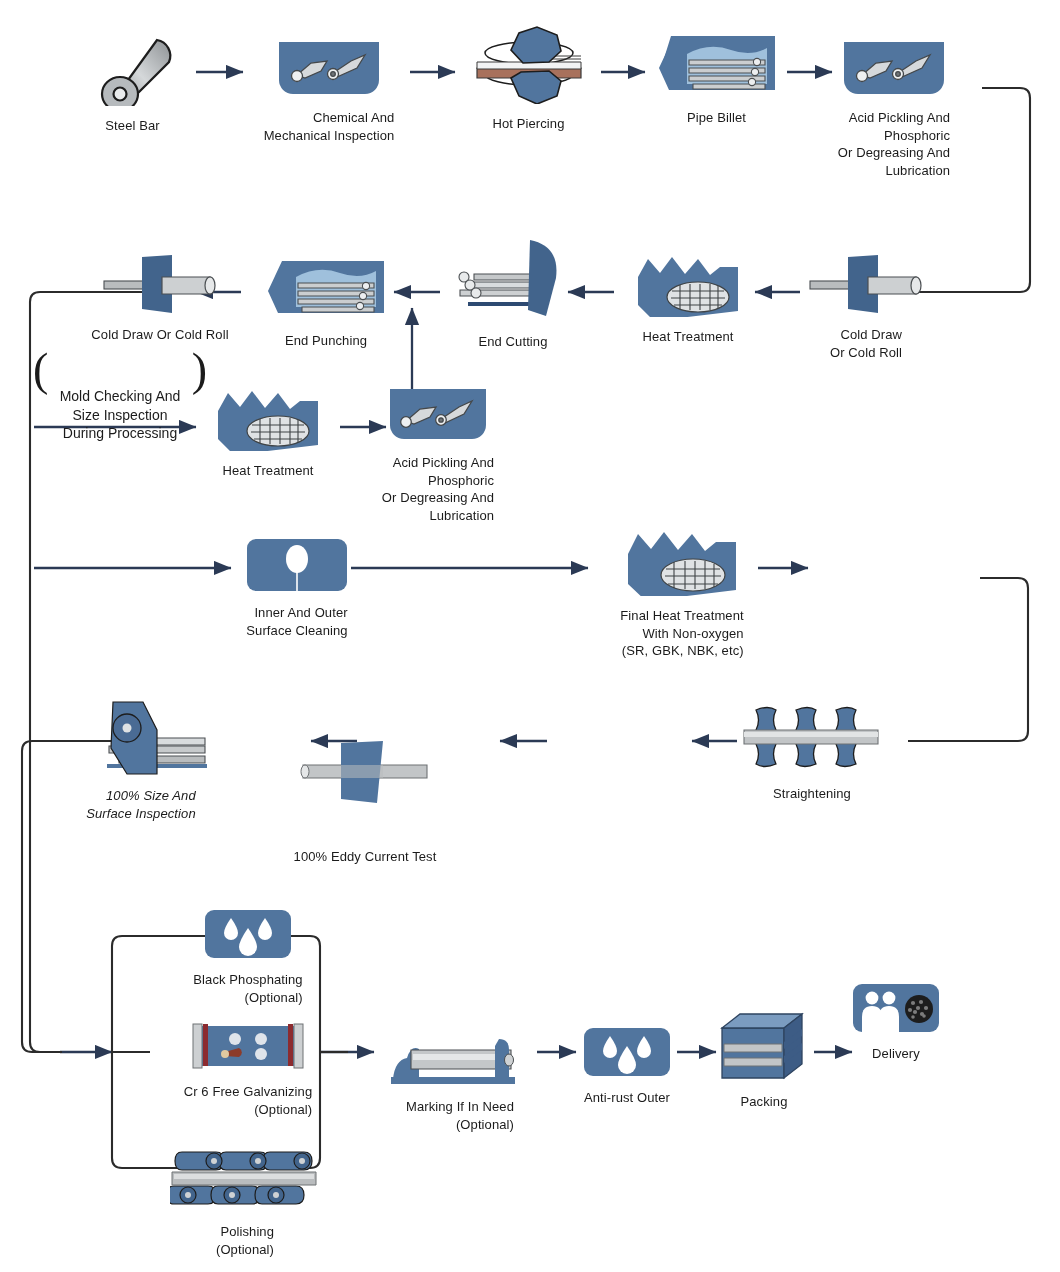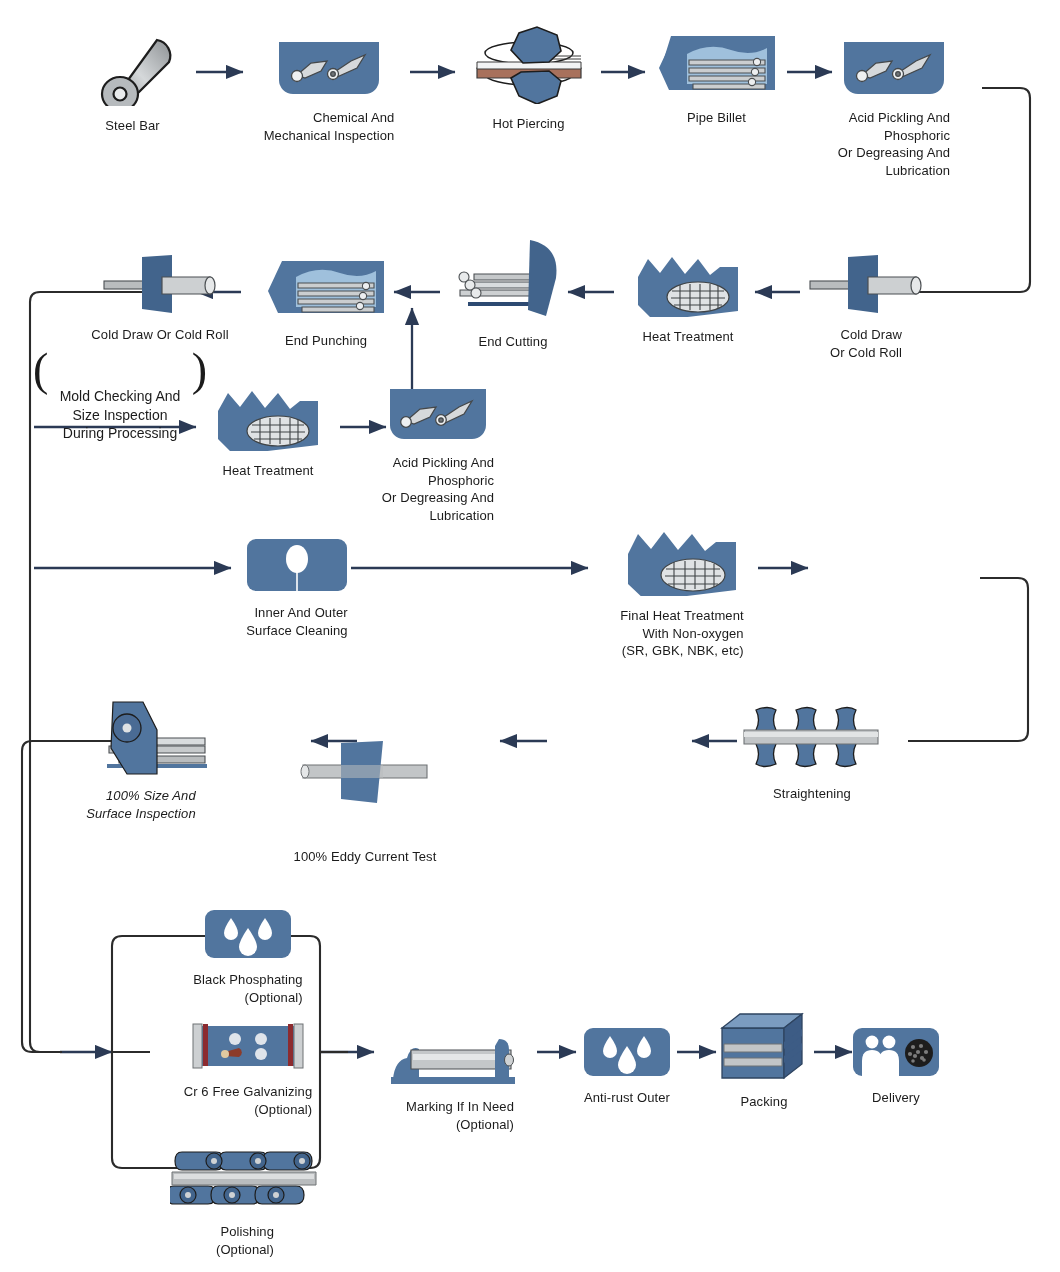--- a/index.html
+++ b/index.html
@@ -507,21 +507,21 @@
         </g>
         <g fill="#3d5c85">
             <path d="M66,32 l18,-13 v7 l-18,13 z"></path>
             <path d="M66,46 l18,-13 v7 l-18,13 z"></path>
           </g>
       </svg>
     </span>
     <span class="label">Packing</span>
   </div>
 
-  <div class="node" style="left:851px; top:1026px; width:90px;">
+  <div class="node" style="left:851px; top:982px; width:90px;">
     <span class="icon">
       <svg width="90" height="52" viewBox="0 0 90 52">
         <rect x="2" y="2" width="86" height="48" rx="9" fill="#51759e"></rect>
         <g fill="#ffffff">
           <circle cx="21" cy="16" r="6.4"></circle>
           <path d="M21,24 q10,0 10,11 l0,15 h-20 l0,-15 q0,-11 10,-11 z"></path>
           <circle cx="38" cy="16" r="6.4"></circle>
           <path d="M38,24 q10,0 10,11 l0,15 h-20 l0,-15 q0,-11 10,-11 z"></path>
         </g>
         <circle cx="68" cy="27" r="14" fill="#1d1d1d"></circle>

